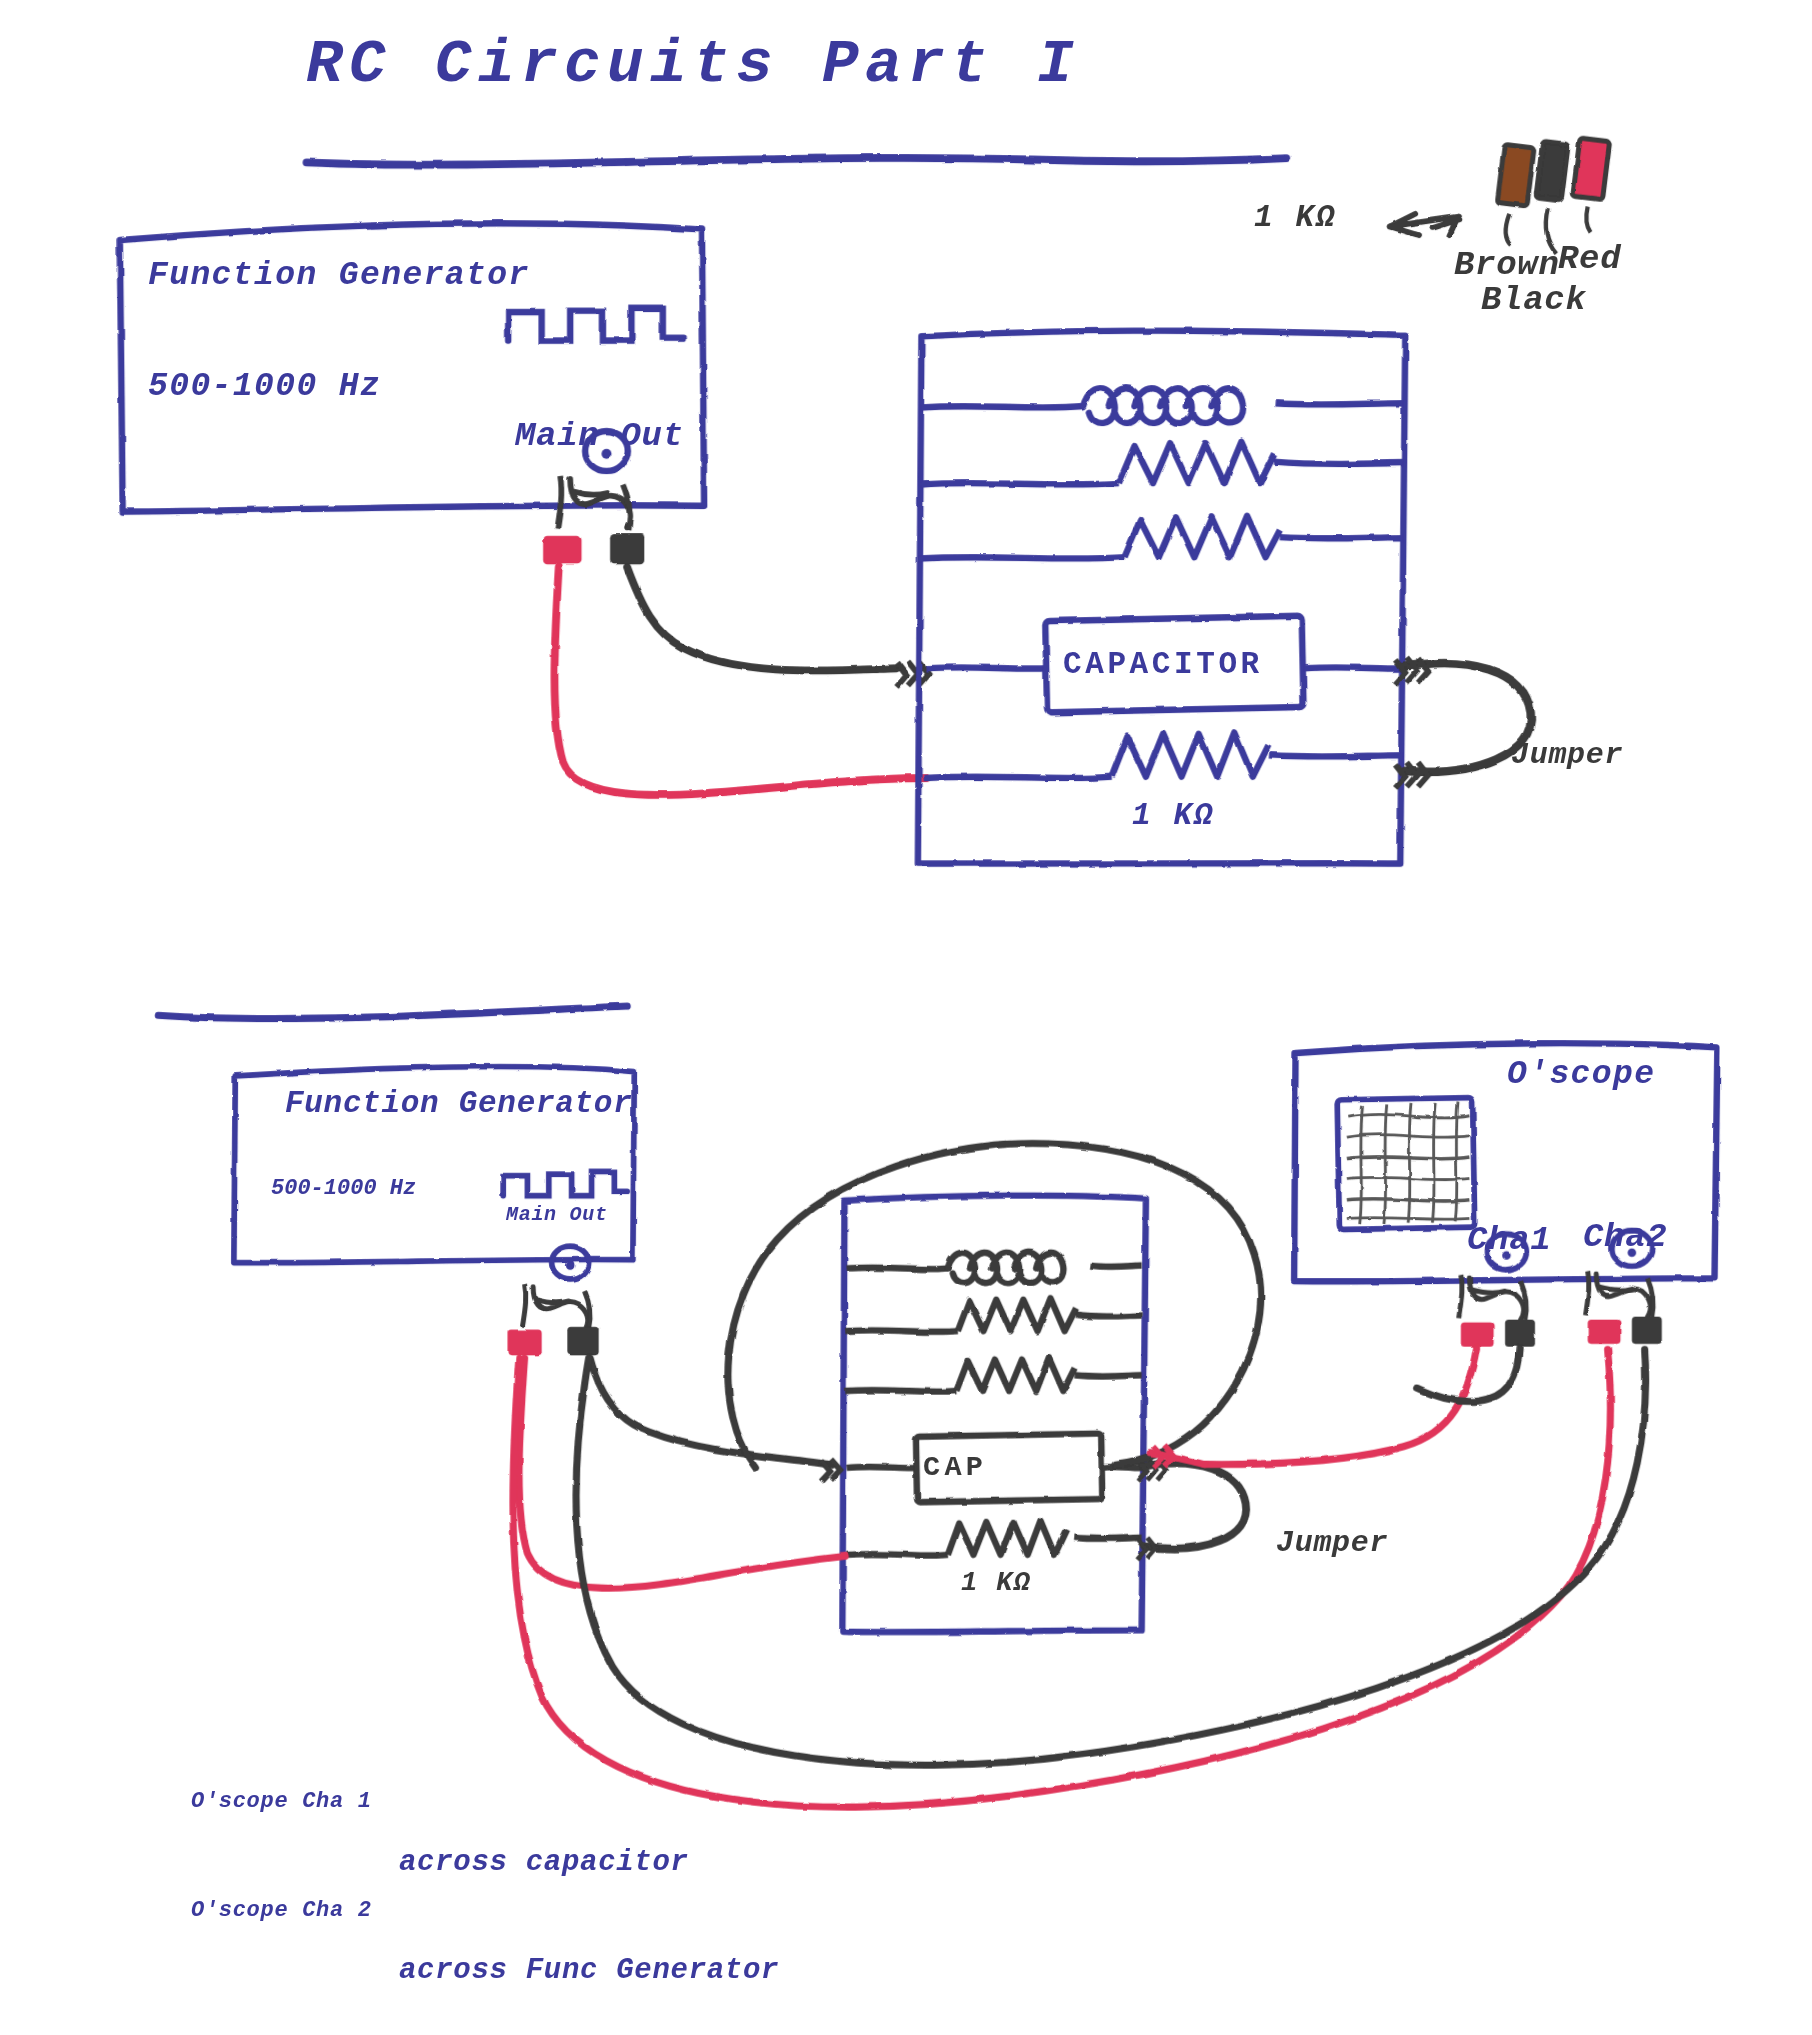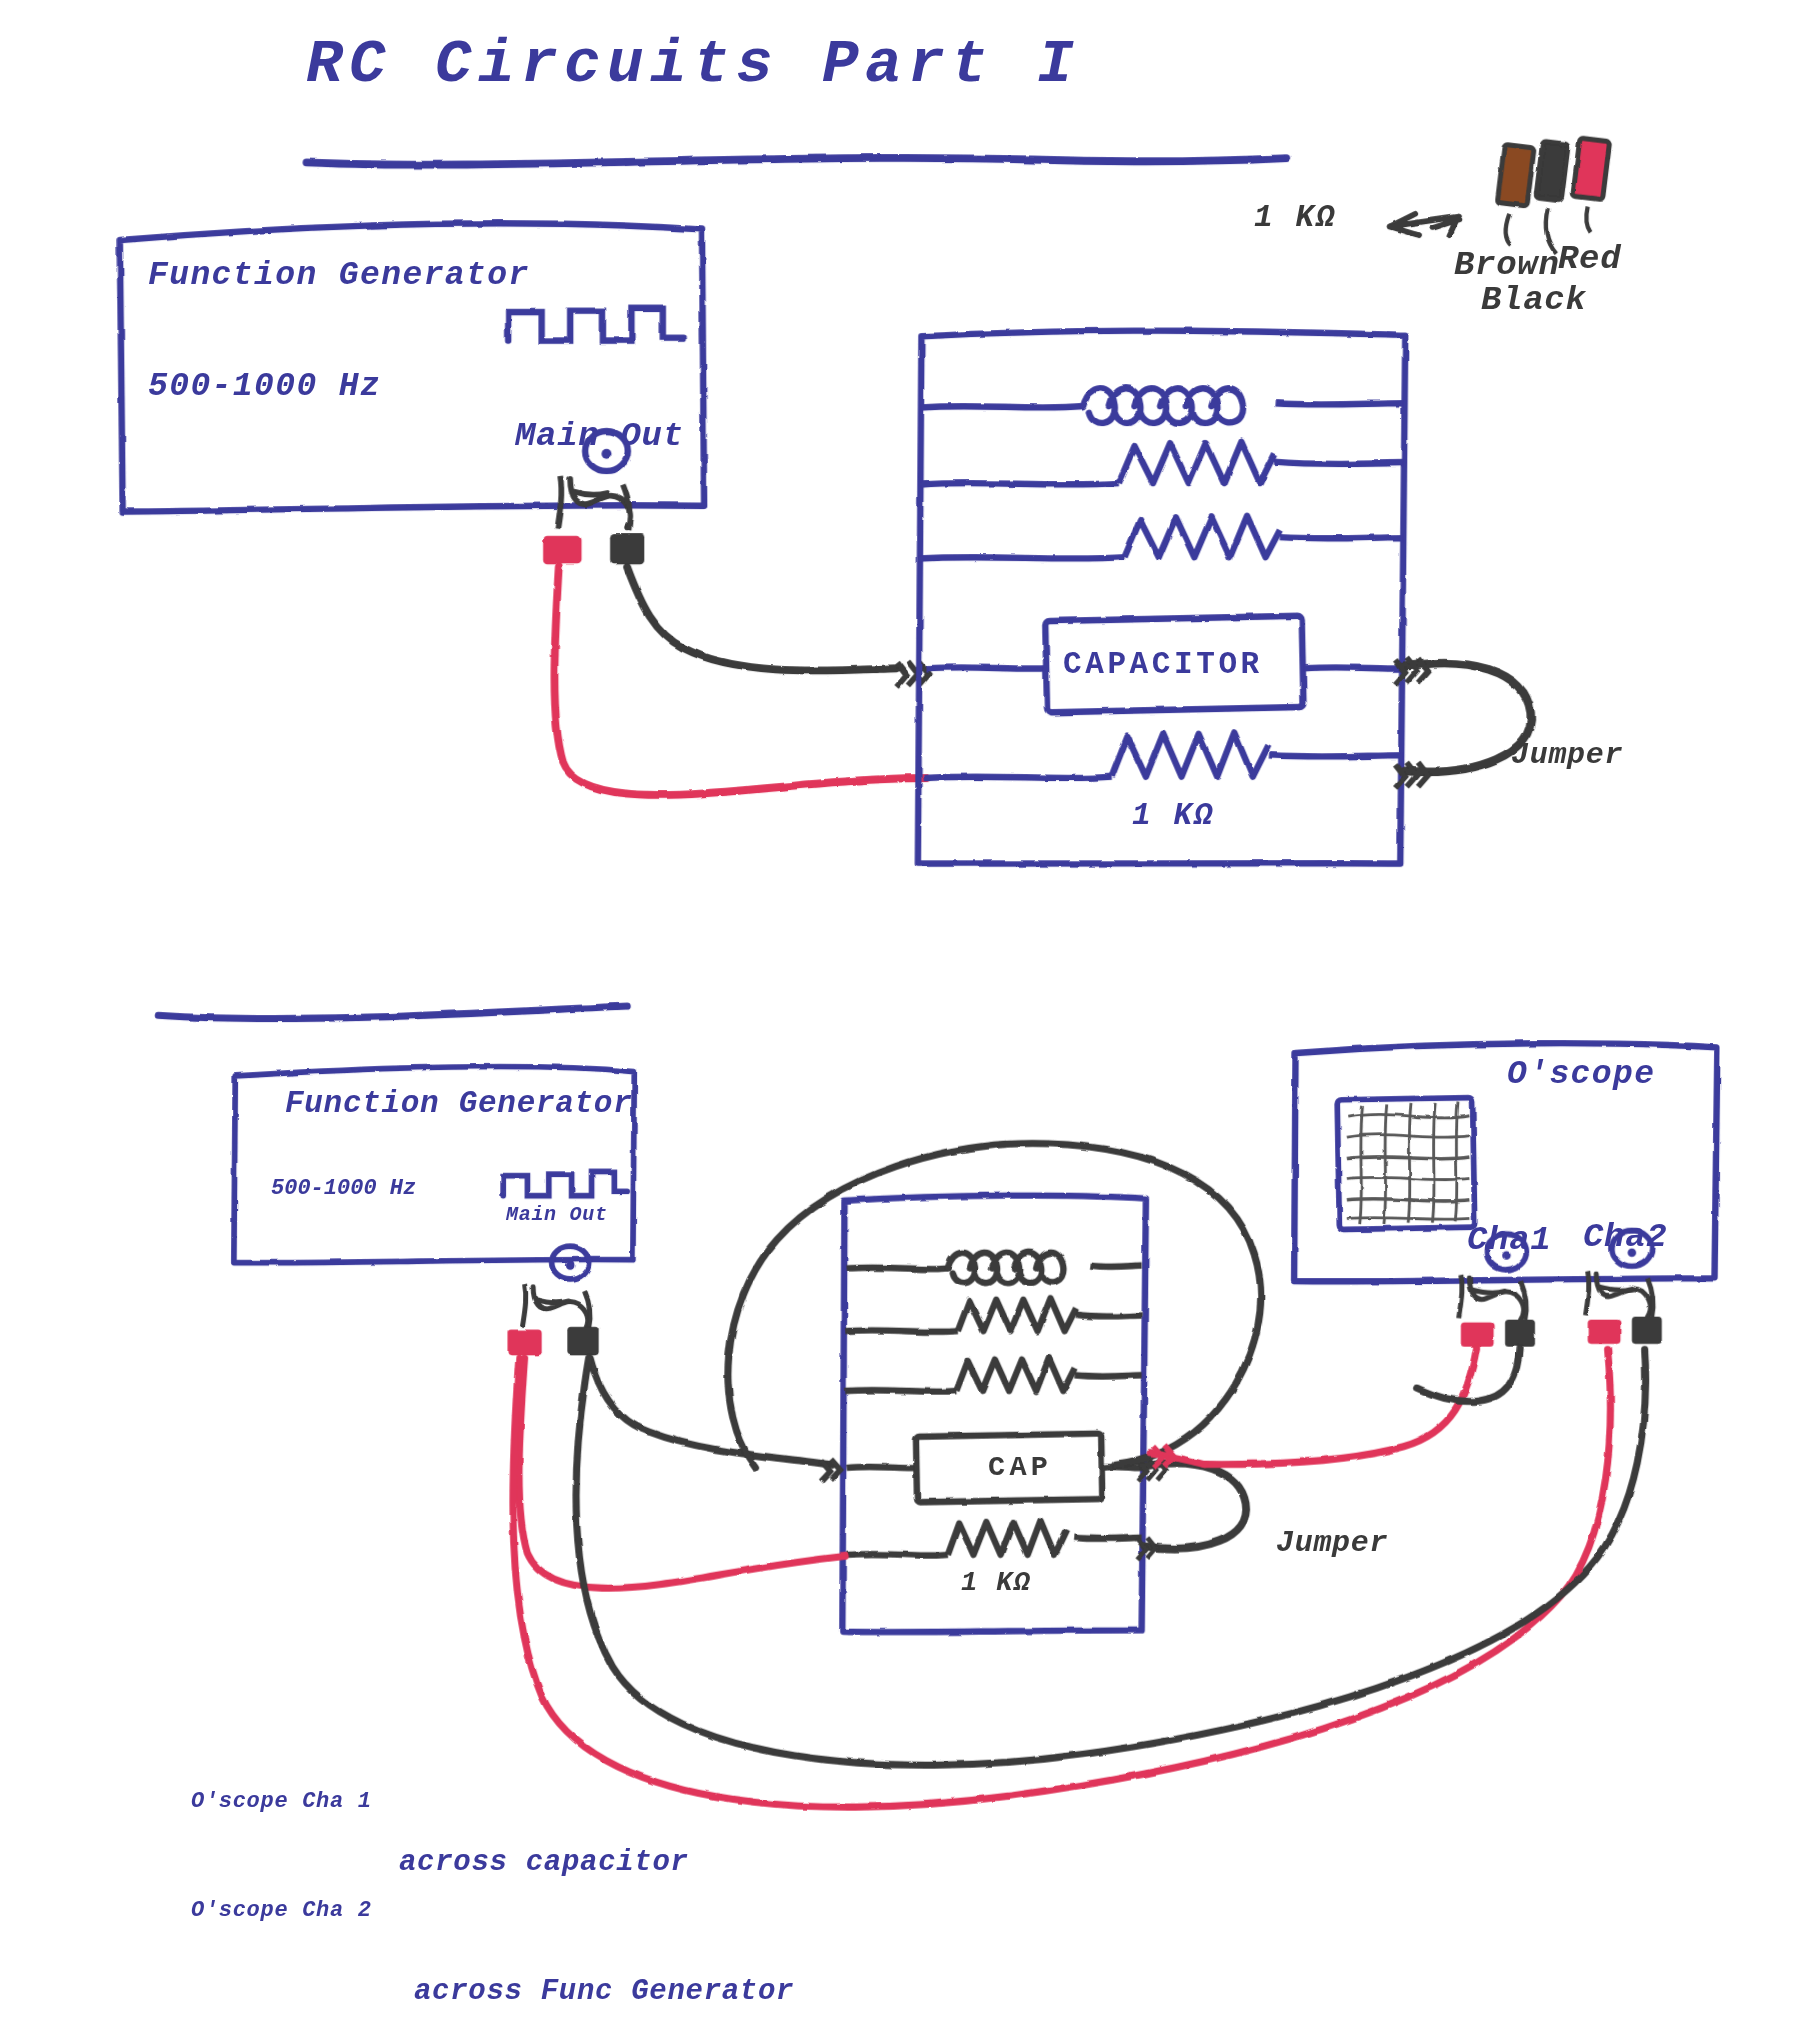--- a/index.html
+++ b/index.html
@@ -241,23 +241,23 @@
 
 
   <div class="htext t-boxs" style="left:285px;top:1086px;">Function Generator</div>
   <div class="htext t-sm2" style="left:271px;top:1176px;">500-1000 Hz</div>
   <div class="htext t-tiny" style="left:506px;top:1203px;">Main Out</div>
 
   <div class="htext t-box" style="left:1507px;top:1056px;">O'scope</div>
   <div class="htext t-small" style="left:1467px;top:1189px;">Cha1</div>
   <div class="htext t-small" style="left:1583px;top:1186px;">Cha2</div>
 
-  <div class="htext blk t-cap2" style="left:988px;top:1451px;">CAP</div>
+  <div class="htext blk t-cap2" style="left:923px;top:1451px;">CAP</div>
   <div class="htext blk t-res" style="left:961px;top:1568px;">1 KΩ</div>
   <div class="htext blk t-jmp" style="left:1276px;top:1526px;">Jumper</div>
 
   <div class="htext t-note" style="left:191px;top:1789px;">O'scope Cha 1</div>
   <div class="htext t-note2" style="left:399px;top:1846px;">across capacitor</div>
   <div class="htext t-note" style="left:191px;top:1898px;">O'scope Cha 2</div>
-  <div class="htext t-note2" style="left:414px;top:1954px;margin-top:21px;">across Func Generator</div>
+  <div class="htext t-note2" style="left:399px;top:1954px;">across Func Generator</div>
 
 </div>
 
 
 </body></html>

